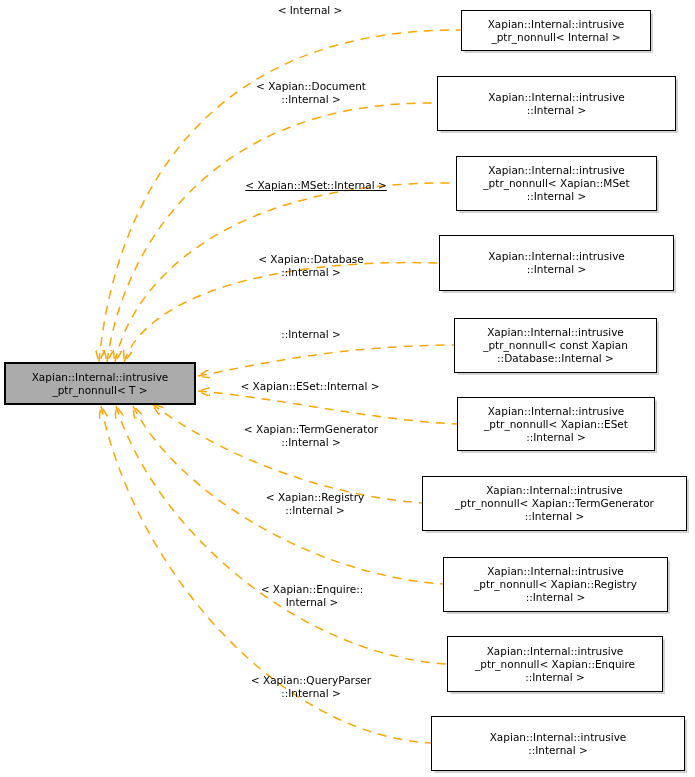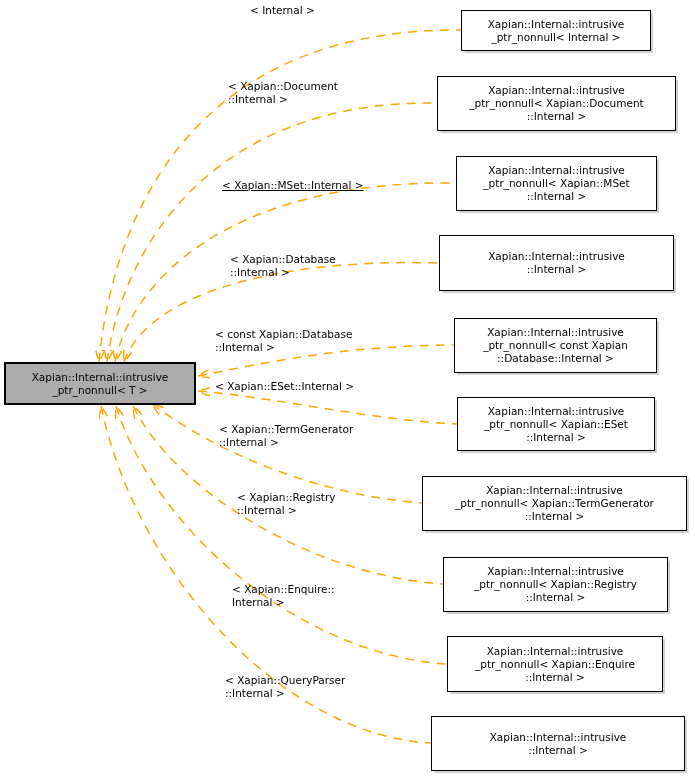--- a/index.html
+++ b/index.html
@@ -25,21 +25,21 @@
     display:flex;flex-direction:column;align-items:center;justify-content:center;
     text-align:center;padding:2px 4px;cursor:pointer;
     box-shadow:1.5px 1.5px 1px rgba(0,0,0,0.18);
   }
   .node.center{
     background:var(--center-fill);border:2px solid var(--node-border);
     cursor:default;box-shadow:none;
   }
   .node .ln{display:block;white-space:nowrap;}
   .elabel{
-    position:absolute;z-index:2;text-align:left;
+    position:absolute;z-index:2;text-align:center;
   }
   .elabel .ln{display:block;white-space:nowrap;}
 </style>
 </head>
 <body>
 
 <div class="canvas">
 
   <svg class="edges" viewBox="0 0 695 777">
     <defs>
@@ -64,21 +64,20 @@
     <span class="ln">_ptr_nonnull&lt; T &gt;</span>
   </div>
 
   <div class="node" style="left:461px;top:10px;width:190px;height:41px;">
     <span class="ln">Xapian::Internal::intrusive</span>
     <span class="ln">_ptr_nonnull&lt; Internal &gt;</span>
   </div>
 
   <div class="node" style="left:437px;top:76px;width:239px;height:55px;">
     <span class="ln">Xapian::Internal::intrusive</span>
-    <span class="ln">_ptr_nonnull&lt; Xapian::Document</span>
     <span class="ln">::Internal &gt;</span>
   </div>
 
   <div class="node" style="left:456px;top:156px;width:201px;height:55px;">
     <span class="ln">Xapian::Internal::intrusive</span>
     <span class="ln">_ptr_nonnull&lt; Xapian::MSet</span>
     <span class="ln">::Internal &gt;</span>
   </div>
 
   <div class="node" style="left:439px;top:235px;width:235px;height:56px;">
@@ -129,21 +128,20 @@
     <span class="ln">::Internal &gt;</span>
   </div>
   <div class="elabel" style="left:222px;top:179px;width:188px;text-decoration:underline;">
     <span class="ln">&lt; Xapian::MSet::Internal &gt;</span>
   </div>
   <div class="elabel" style="left:230px;top:253px;width:162px;">
     <span class="ln">&lt; Xapian::Database</span>
     <span class="ln">::Internal &gt;</span>
   </div>
   <div class="elabel" style="left:215px;top:328px;width:192px;">
-    <span class="ln">&lt; const Xapian::Database</span>
     <span class="ln">::Internal &gt;</span>
   </div>
   <div class="elabel" style="left:215px;top:380px;width:190px;">
     <span class="ln">&lt; Xapian::ESet::Internal &gt;</span>
   </div>
   <div class="elabel" style="left:219px;top:416px;width:184px;margin-top:7px;">
     <span class="ln">&lt; Xapian::TermGenerator</span>
     <span class="ln">::Internal &gt;</span>
   </div>
   <div class="elabel" style="left:237px;top:491px;width:156px;">

